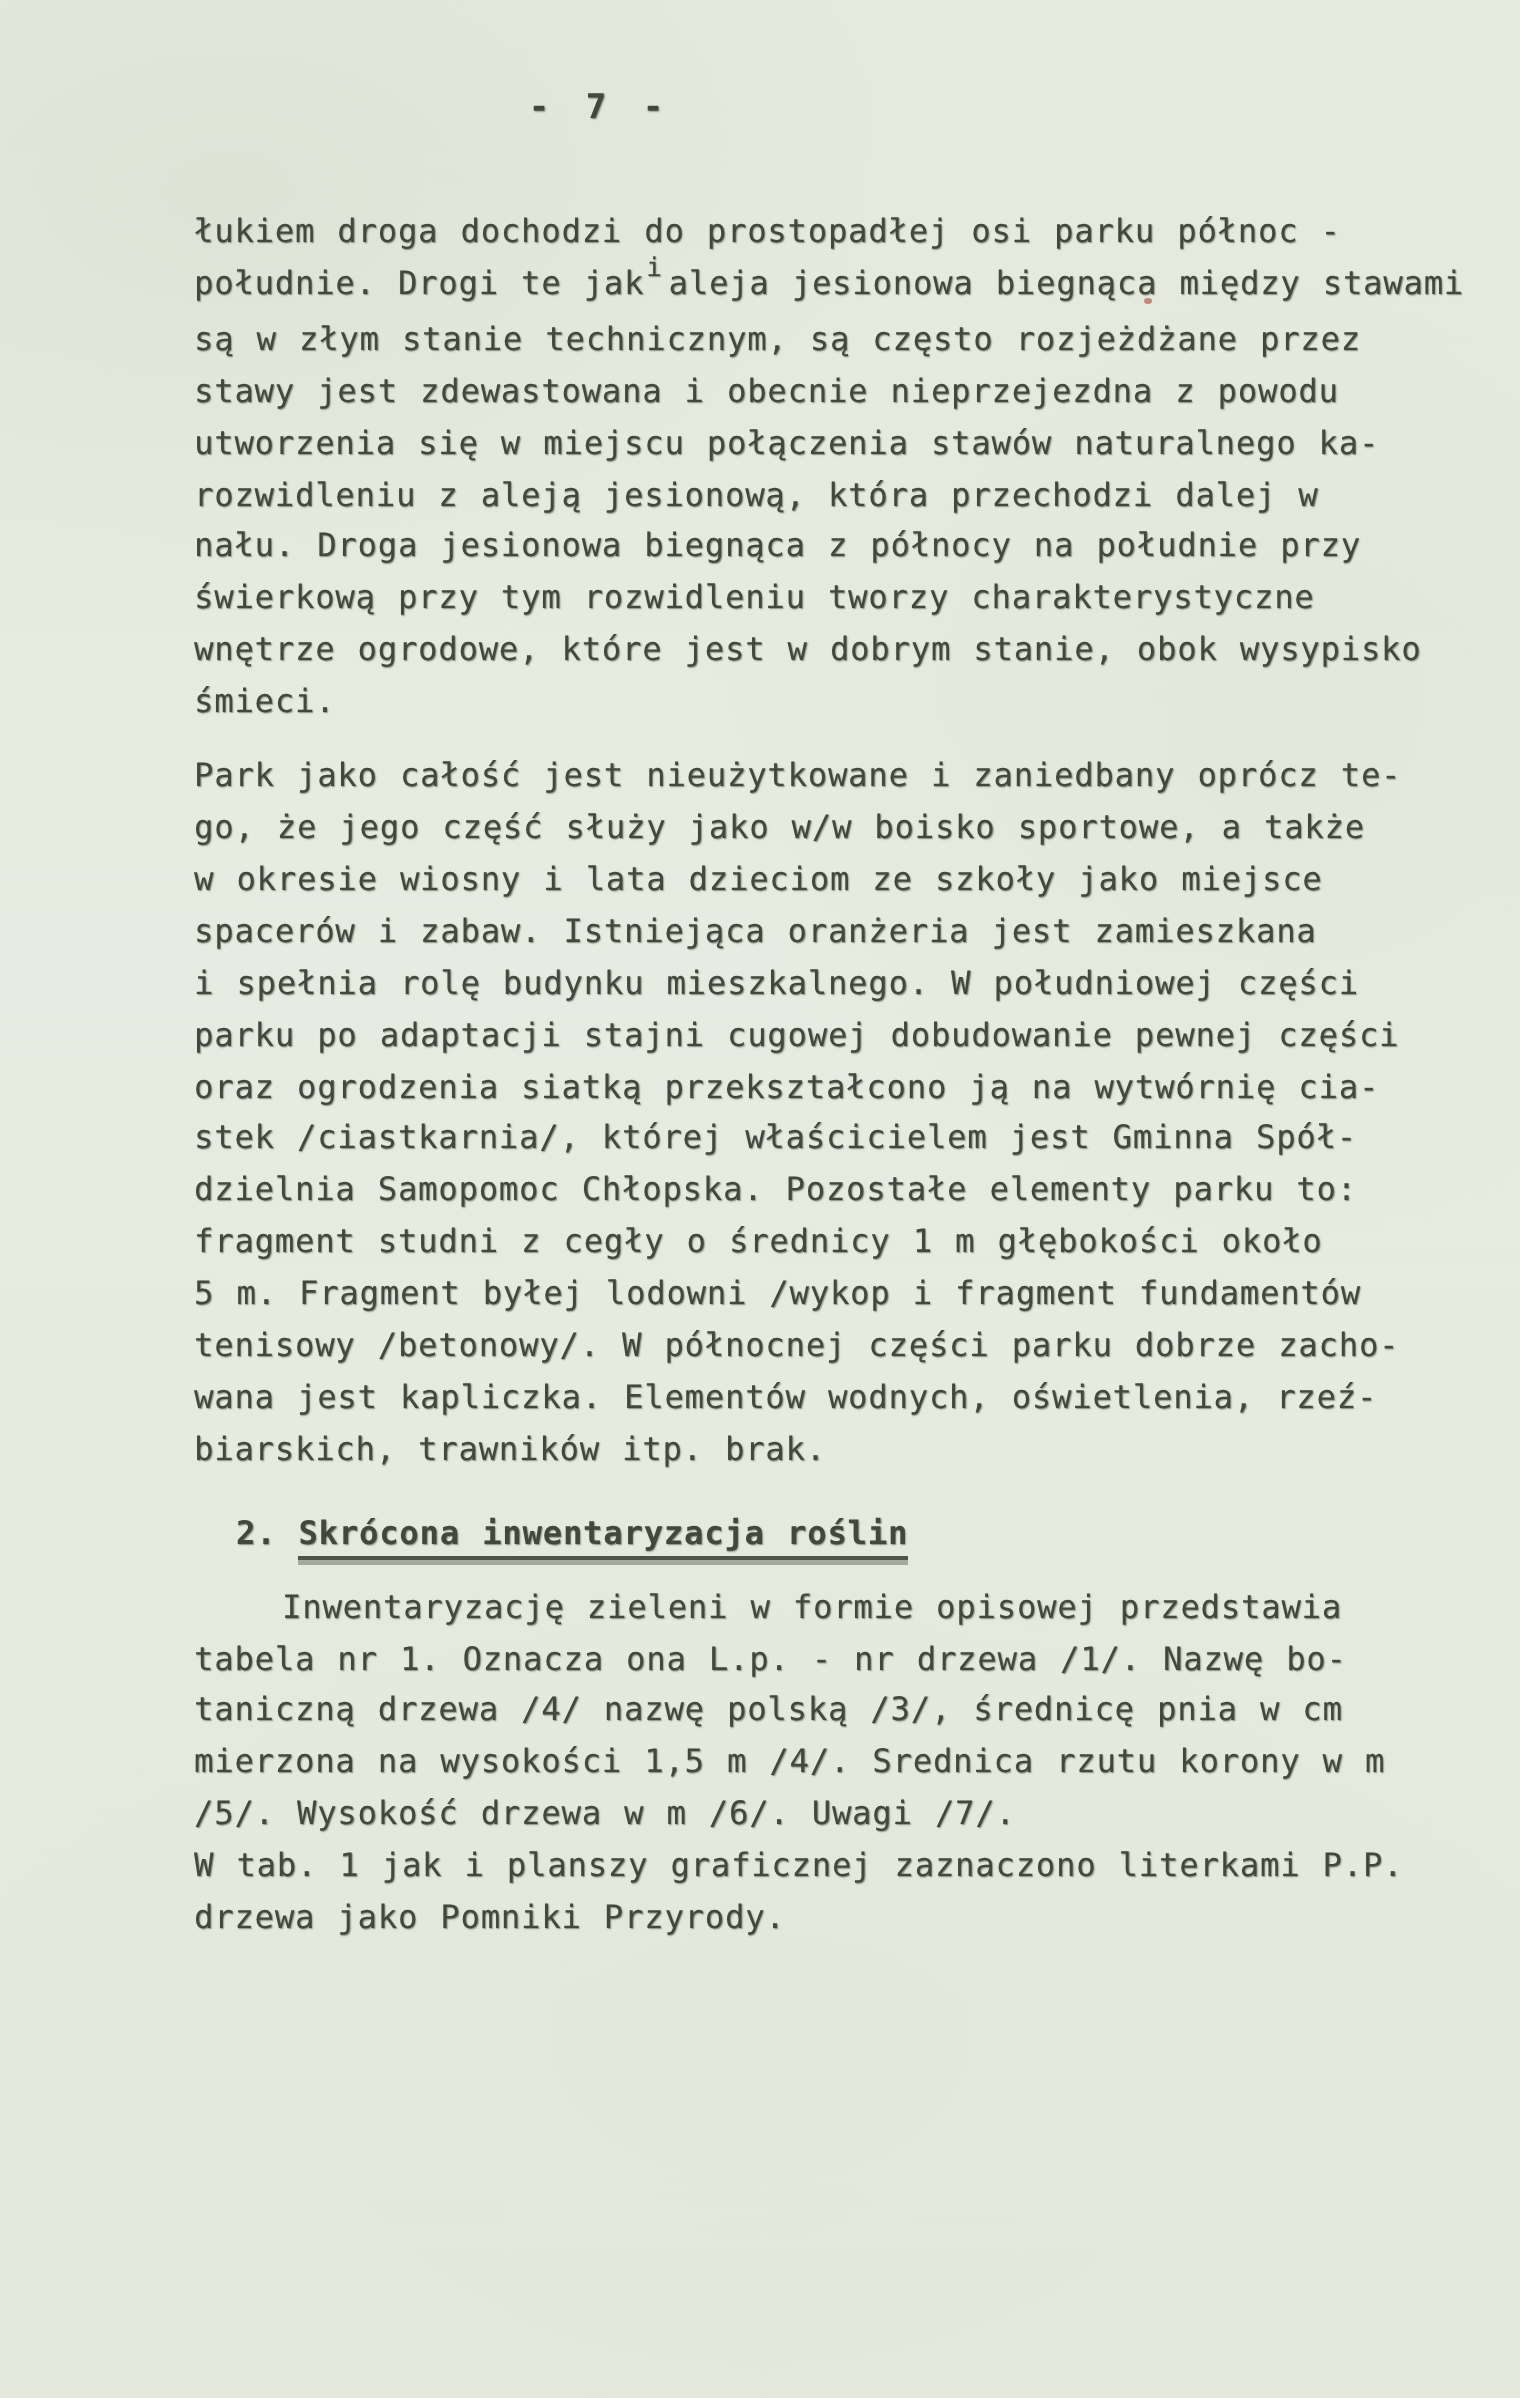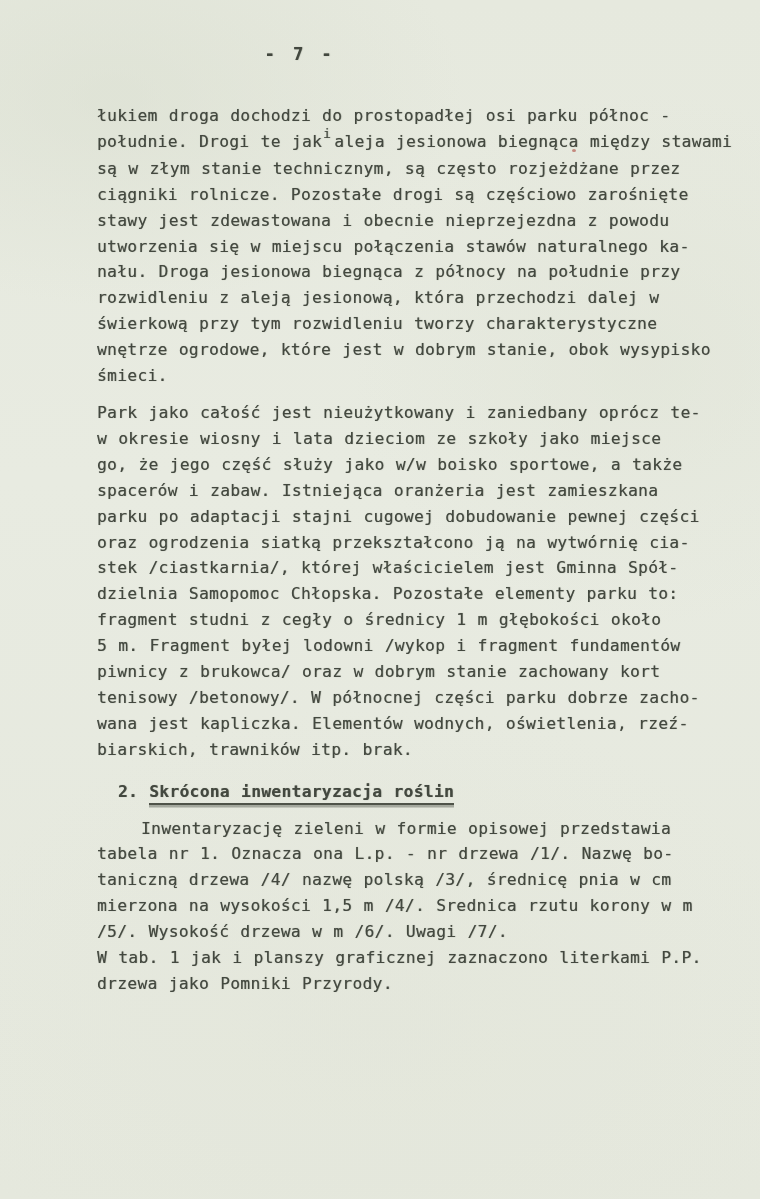--- a/index.html
+++ b/index.html
@@ -85,41 +85,40 @@
 <body>
 
 <div class="page">
   <div class="page-number">- 7 -</div>
 
   <div class="doc-body">
     <div class="para" id="para1">
         <div class="line">łukiem droga dochodzi do prostopadłej osi parku północ -</div>
         <div class="line"><span>południe. Drogi te jak</span><span class="sup">i</span><span>aleja jesionowa biegnąca między stawami</span></div>
         <div class="line">są w złym stanie technicznym, są często rozjeżdżane przez</div>
-        <div class="line">ciągniki rolnicze. Pozostałe drogi są częściowo zarośnięte</div>
         <div class="line">stawy jest zdewastowana i obecnie nieprzejezdna z powodu</div>
         <div class="line">utworzenia się w miejscu połączenia stawów naturalnego ka-</div>
+        <div class="line">rozwidleniu z aleją jesionową, która przechodzi dalej w</div>
         <div class="line">nału. Droga jesionowa biegnąca z północy na południe przy</div>
-        <div class="line">rozwidleniu z aleją jesionową, która przechodzi dalej w</div>
         <div class="line">świerkową przy tym rozwidleniu tworzy charakterystyczne</div>
         <div class="line">wnętrze ogrodowe, które jest w dobrym stanie, obok wysypisko</div>
         <div class="line">śmieci.</div>
       </div>
     <div class="para" id="para2">
-        <div class="line">Park jako całość jest nieużytkowany i zaniedbany oprócz te-</div>
+        <div class="line">Park jako całość jest nieużytkowane i zaniedbany oprócz te-</div>
+        <div class="line">go, że jego część służy jako w/w boisko sportowe, a także</div>
         <div class="line">w okresie wiosny i lata dzieciom ze szkoły jako miejsce</div>
-        <div class="line">go, że jego część służy jako w/w boisko sportowe, a także</div>
         <div class="line">spacerów i zabaw. Istniejąca oranżeria jest zamieszkana</div>
+        <div class="line">i spełnia rolę budynku mieszkalnego. W południowej części</div>
         <div class="line">parku po adaptacji stajni cugowej dobudowanie pewnej części</div>
         <div class="line">oraz ogrodzenia siatką przekształcono ją na wytwórnię cia-</div>
         <div class="line">stek /ciastkarnia/, której właścicielem jest Gminna Spół-</div>
         <div class="line">dzielnia Samopomoc Chłopska. Pozostałe elementy parku to:</div>
         <div class="line">fragment studni z cegły o średnicy 1 m głębokości około</div>
         <div class="line">5 m. Fragment byłej lodowni /wykop i fragment fundamentów</div>
-        <div class="line">piwnicy z brukowca/ oraz w dobrym stanie zachowany kort</div>
         <div class="line">tenisowy /betonowy/. W północnej części parku dobrze zacho-</div>
         <div class="line">wana jest kapliczka. Elementów wodnych, oświetlenia, rzeź-</div>
         <div class="line">biarskich, trawników itp. brak.</div>
       </div>
 
     <div class="heading">
       <span class="section-number">2.</span><span class="section-title">Skrócona inwentaryzacja roślin</span>
     </div>
 
     <div class="para indent-first" id="para3">

